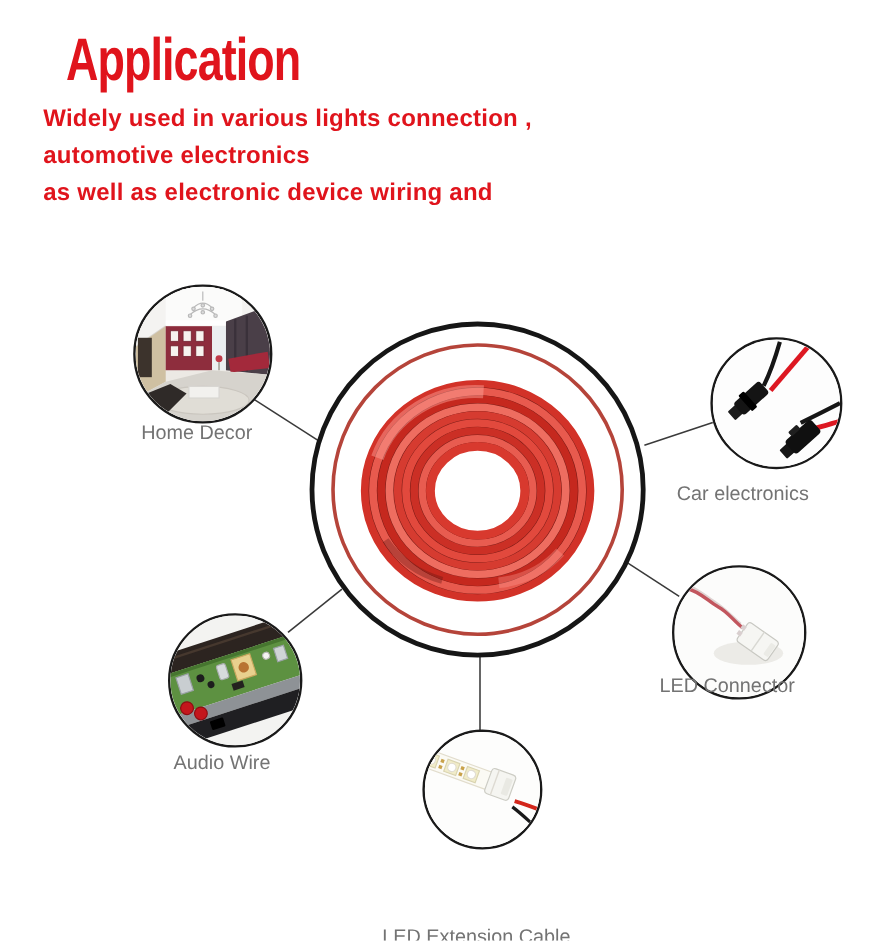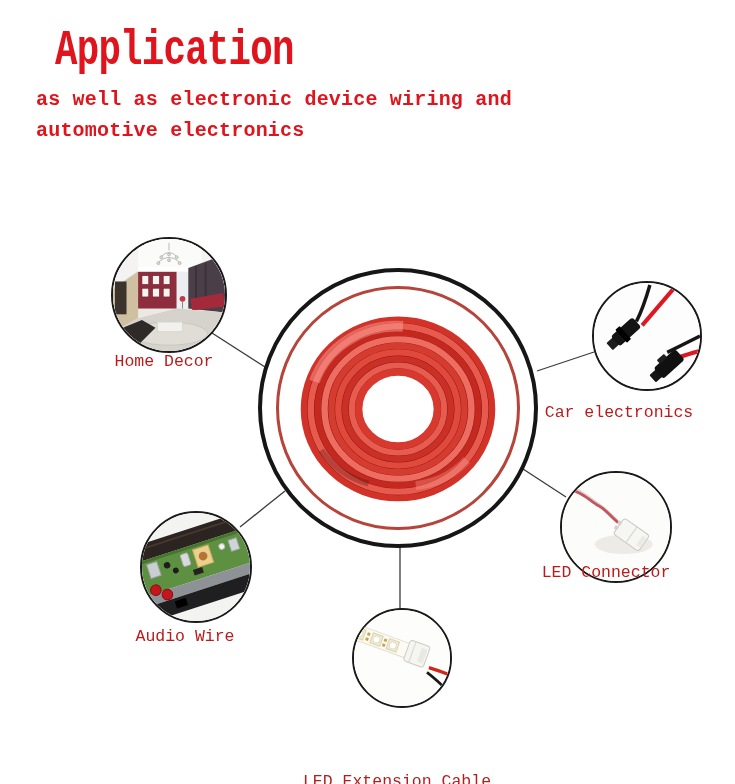--- a/index.html
+++ b/index.html
@@ -1,18 +1,18 @@
 <!DOCTYPE html>
 <html><head>
 <meta charset="utf-8">
 <style>
   html,body{margin:0;padding:0;background:#fff;}
   .stage{
     position:relative;width:735px;height:784px;background:#ffffff;overflow:hidden;
-    font-family:Liberation Mono, monospace;
+    font-family:Liberation Sans, sans-serif;
   }
   
   .title{
     position:absolute;left:55px;top:22px;margin:0;
     font-size:48px;font-weight:700;letter-spacing:-1px;color:#e0141c;
     transform:scale(0.78,1.04);transform-origin:left top;white-space:nowrap;
   }
   .desc{
     position:absolute;left:36px;top:84px;
     font-size:20px;font-weight:700;color:#e0141c;line-height:31px;white-space:nowrap;
@@ -31,32 +31,33 @@
   }
   .hub-red-ring svg{position:absolute;inset:6px;width:calc(100% - 12px);height:calc(100% - 12px);}
   
   .sat{
     position:absolute;box-sizing:border-box;margin:0;
     border:2px solid #1a1a1a;border-radius:50%;overflow:hidden;background:#fff;z-index:2;
   }
   .sat svg{display:block;width:100%;height:100%;}
   .sat-label{
     position:absolute;transform:translateX(-50%);z-index:3;
-    font-size:16.5px;color:#b91c1c;white-space:nowrap;
+    font-size:16.5px;color:#737373;white-space:nowrap;
   }
 </style>
 </head>
 <body>
 
 <div class="stage">
 
   <h1 class="title">Application</h1>
   <div class="desc">
+    <div>Widely used in various lights connection ,</div>
+    <div>automotive electronics</div>
     <div>as well as electronic device wiring and</div>
-    <div>automotive electronics</div>
   </div>
 
   <svg class="links" width="735" height="784" aria-hidden="true">
     <g stroke="#3a3a3a" stroke-width="1.3">
       <line x1="212" y1="333" x2="265" y2="367"></line>
       <line x1="537" y1="371" x2="594" y2="352"></line>
       <line x1="523" y1="469" x2="566" y2="497"></line>
       <line x1="285" y1="491" x2="240" y2="527"></line>
       <line x1="400" y1="546" x2="400" y2="609"></line>
     </g>

